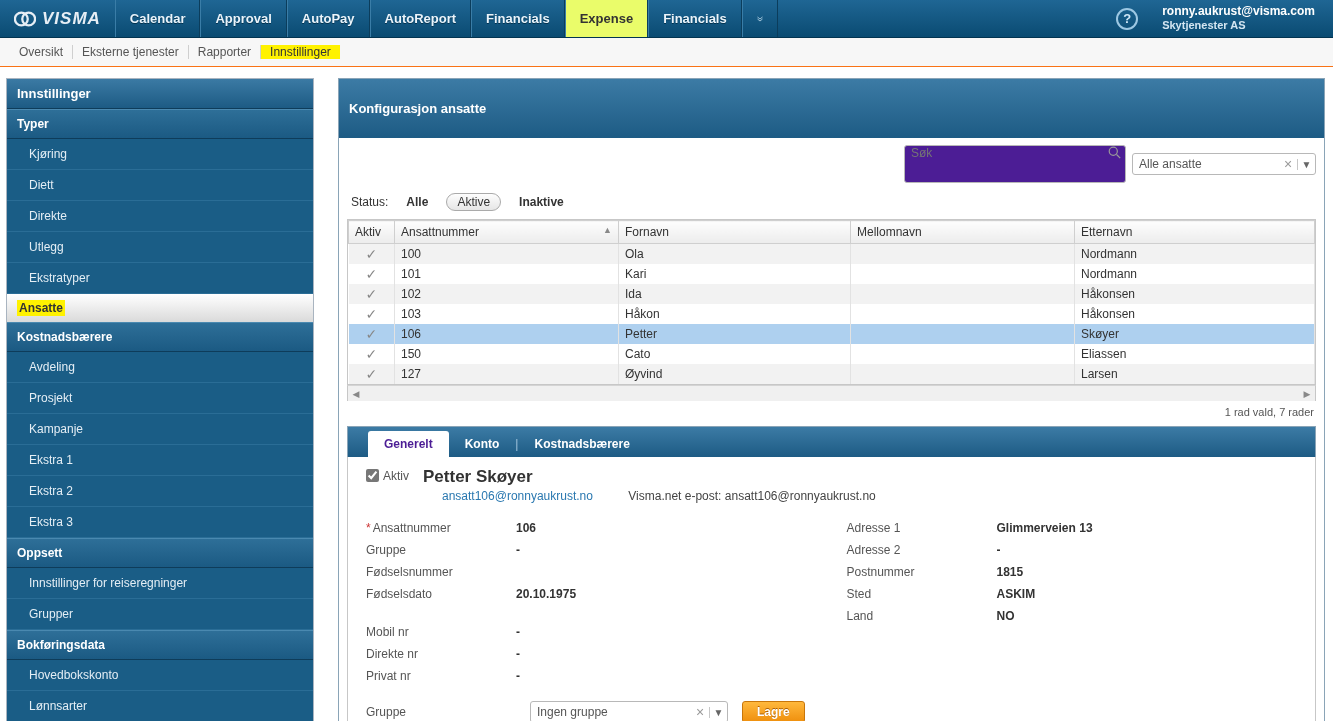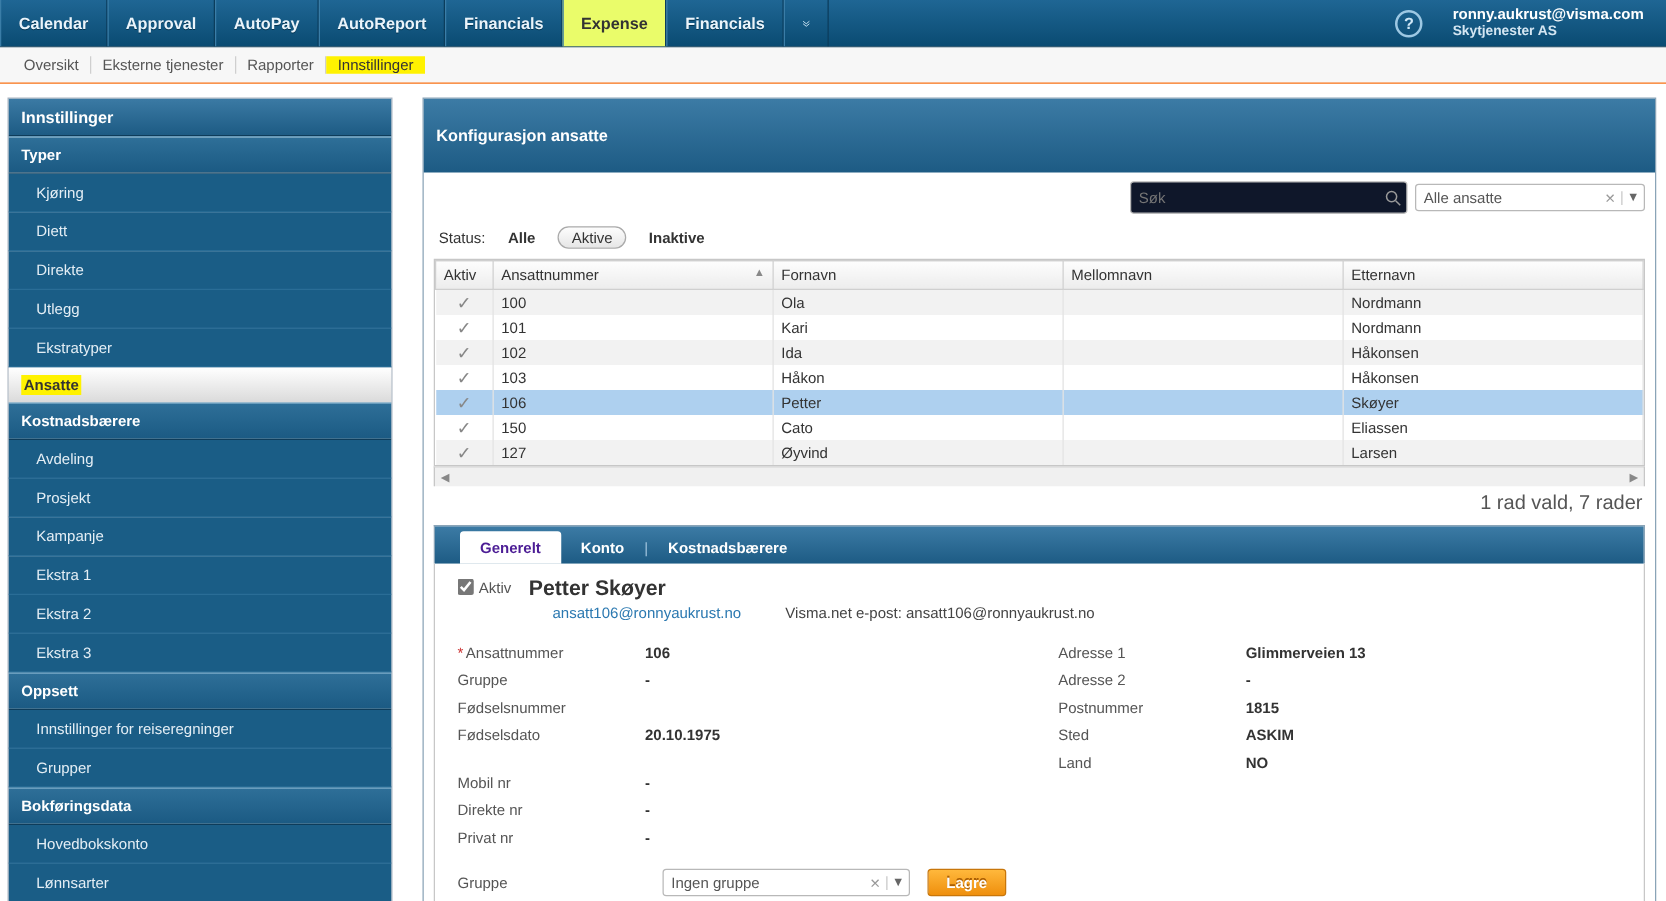--- a/index.html
+++ b/index.html
@@ -26,21 +26,21 @@
 .sidebar{width:308px;border:1px solid #a9b4c0;margin:11px 0 0 6px}
 .sb-title{background:linear-gradient(#3b7aa4,#1d5b84);color:#fff;padding:7px 10px;font-weight:bold;font-size:13px;border-bottom:1px solid #0e3c5a}
 .sb-sec{background:linear-gradient(#2e6f98,#1b5a83);color:#fff;padding:7px 10px;font-weight:bold;font-size:12px;border-top:1px solid #4a89b0;border-bottom:1px solid #0e3c5a}
 .sb-item{background:#1a5d86;color:#e4eef5;padding:8px 10px 8px 22px;font-size:12px;border-bottom:1px solid #2a6d96;cursor:pointer}
 .sb-active{background:linear-gradient(#fff,#dadada);color:#333;font-weight:bold;padding:7px 10px}
 .sb-active span{background:#fff200;padding:1px 2px}
 .main{flex:1;margin:11px 8px 0 24px}
 .panel{border:1px solid #8aa4b7}
 .panel-title{background:linear-gradient(#3c7ba5,#1d5b84);color:#fff;padding:22px 10px;font-weight:bold;font-size:13px}
 .toolbar{display:flex;justify-content:flex-end;align-items:center;padding:7px 8px 0 8px;gap:6px}
-.search{display:flex;align-items:center;width:222px;border:1px solid #b8b8b8;background:#0f172a;border-radius:3px;height:26px}
+.search{display:flex;align-items:flex-start;width:222px;border:1px solid #b8b8b8;background:#4c1d95;border-radius:3px;height:38px}
 .search input{flex:1;border:none;outline:none;padding:0 6px;font-size:12px;color:#888;background:transparent}
 .search .sic{width:22px;display:flex;align-items:center;justify-content:center;color:#9a9a9a}
 .combo{display:flex;align-items:center;border:1px solid #b8b8b8;background:#fff;border-radius:3px;height:22px;width:184px}
 .combo .ctext{flex:1;padding:0 6px;font-size:12px;color:#555}
 .combo .cx{width:18px;text-align:center;color:#999;cursor:pointer;font-size:14px}
 .combo .cdd{width:18px;border-left:1px solid #c7c7c7;text-align:center;color:#666;cursor:pointer;font-size:10px}
 .status{display:flex;align-items:center;gap:18px;padding:10px 12px 8px 12px;font-size:12px;color:#333}
 .status .lbl{color:#333}
 .pill{border:1px solid #aaa;border-radius:10px;padding:1px 10px;background:linear-gradient(#fdfdfd,#e6e6e6);cursor:pointer}
 .plain{cursor:pointer;font-weight:bold}
@@ -48,21 +48,21 @@
 .grid table{width:100%;border-collapse:collapse;font-size:12px}
 .grid th{background:linear-gradient(#fdfdfd,#ececec);text-align:left;padding:4px 6px;border:1px solid #cfcfcf;color:#333;font-weight:normal}
 .grid th .sort{float:right;font-size:9px;color:#888}
 .grid td{padding:2px 6px;border-right:1px solid #e2e2e2}
 .grid tr.alt{background:#f2f2f2}
 .grid tr.sel{background:#aed0ef}
 .grid .chk{color:#888;font-size:14px;text-align:center}
 .scroll-h{height:16px;background:#f0f0f0;border-top:1px solid #d4d4d4;position:relative;margin:0 8px;border-left:1px solid #c7c7c7;border-right:1px solid #c7c7c7}
 .scroll-h .arrow{position:absolute;top:0;width:16px;height:16px;display:flex;align-items:center;justify-content:center;font-size:9px;color:#888}
 .scroll-h .al{left:0}.scroll-h .ar{right:0}
-.gridfoot{text-align:right;font-size:16px;color:#555;padding:5px 10px 8px 0}
+.gridfoot{text-align:right;font-size:11px;color:#555;padding:5px 10px 8px 0}
 .tabs{display:flex;background:linear-gradient(#3c7ba5,#1d5b84);margin:0 8px;padding-top:4px;border:1px solid #8aa4b7;border-bottom:none}
 .tabs .tab{padding:6px 16px;color:#fff;font-weight:bold;font-size:12px;cursor:pointer}
 .tabs .tab.active{background:#fff;color:#4c1d95;border-radius:3px 3px 0 0;margin-left:20px}
 .tabs .sep{color:#9ec2dc;padding:6px 0}
 .detail{border:1px solid #c7c7c7;border-top:none;margin:0 8px;padding:10px 18px;background:#fff}
 .drow1{display:flex;align-items:baseline;gap:14px}
 .aktivcb{display:flex;align-items:center;gap:4px;color:#555;font-size:12px}
 .aktivcb input{accent-color:#777}
 .pname{font-weight:bold;font-size:17px;color:#333}
 .drow2{padding-left:76px;margin-top:2px}
@@ -76,20 +76,27 @@
 .dval{font-weight:bold;color:#333}
 .dsep{height:16px}
 .gline{display:flex;align-items:center;gap:14px;margin-top:14px}
 .gline .dlabel{width:150px;color:#555;font-size:12px}
 .btn-save{background:linear-gradient(#ffb83c,#ef8f0d);border:1px solid #c8760a;color:#fff;font-weight:bold;padding:3px 14px;border-radius:3px;cursor:pointer;font-size:12px;text-shadow:0 -1px 0 #a95e05}
 </style>
 </head>
 <body>
 
 <div class="topbar">
+  <div class="logo">
+    <svg viewBox="0 0 24 24">
+        <circle cx="8" cy="12" r="7" fill="none" stroke="#e6eef5" stroke-width="2.5"></circle>
+        <circle cx="16" cy="12" r="7" fill="none" stroke="#e6eef5" stroke-width="2.5"></circle>
+      </svg>
+    <span>VISMA</span>
+  </div>
   <div class="menu" id="topmenu">
       <div class="mi">Calendar</div>
       <div class="mi">Approval</div>
       <div class="mi">AutoPay</div>
       <div class="mi">AutoReport</div>
       <div class="mi">Financials</div>
       <div class="mi active hl">Expense</div>
       <div class="mi">Financials</div>
       <div class="mi more">
         <svg width="12" height="12" viewBox="0 0 12 12">

